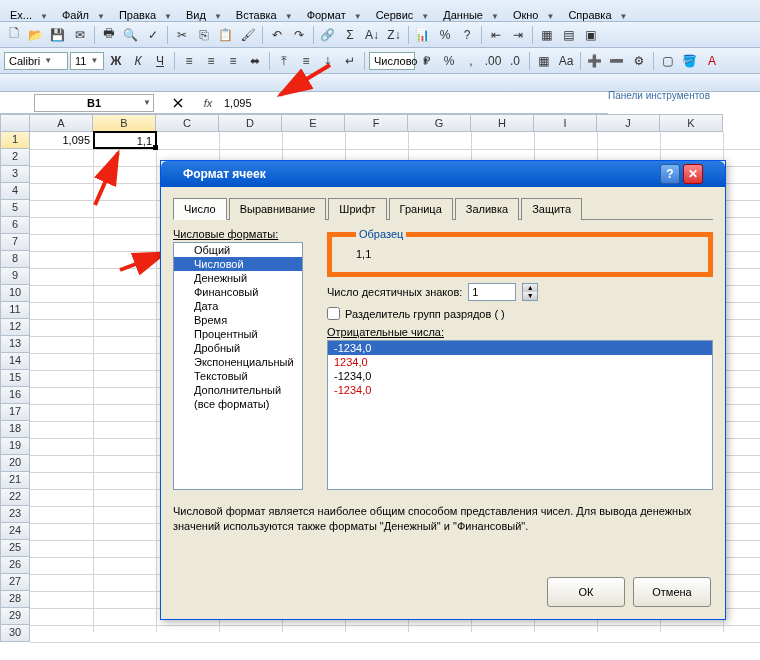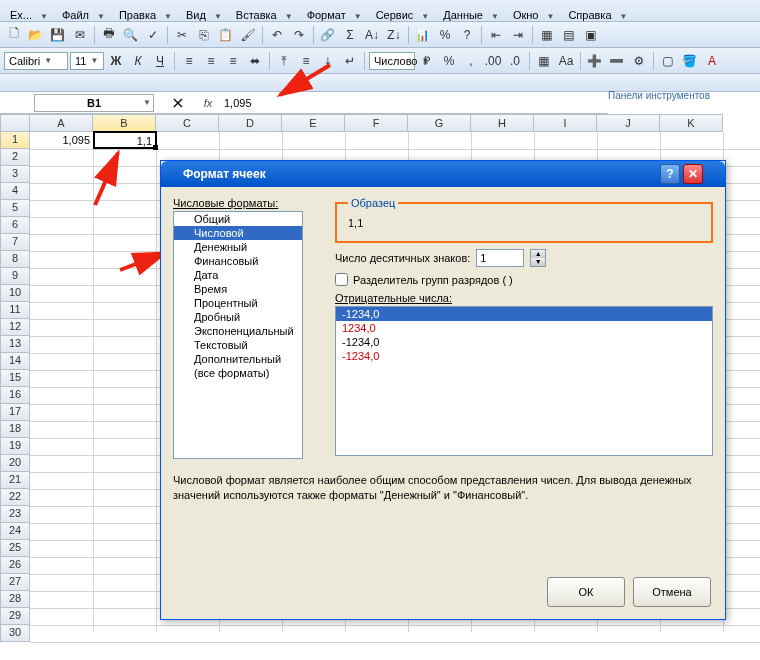--- a/index.html
+++ b/index.html
@@ -50,29 +50,29 @@
 .dlg-title span { flex: 1; }
 .dlg-btn { width: 20px; height: 20px; background: linear-gradient(#f88,#d33); border: 1px solid #a00; border-radius: 3px; color: #fff; font-weight: bold; font-size: 12px; text-align: center; line-height: 18px; margin-left: 3px; }
 .dlg-btn.help { background: linear-gradient(#7bb5f5,#3d7dd6); border-color: #2a5ca0; }
 .dlg-body { padding: 10px 12px; font-size: 11px; }
 
 
 .tabs { display: flex; border-bottom: 1px solid #888; margin-bottom: 8px; }
 .tab { padding: 4px 10px; border: 1px solid #888; border-bottom: none; background: #ece9d8; font-size: 11px; margin-right: 2px; position: relative; top: 1px; }
 .tab.active { background: #fcfcfa; border-bottom: 1px solid #fcfcfa; }
 
-.two-col { display: flex; gap: 32px; }
+.two-col { display: flex; gap: 24px; }
 .left-col { width: 130px; }
 .left-col label { font-size: 11px; text-decoration: underline; }
 .listbox { border: 1px solid #7f9db9; background: #fff; height: 248px; margin-top: 2px; overflow: hidden; }
 .listbox div { padding: 1px 20px; font-size: 11px; }
 .listbox div.sel { background: #316ac5; color: #fff; }
 
 .right-col { flex: 1; }
-fieldset { border: 2px solid #f97316; padding: 6px 11px 10px; margin-bottom: 6px; }
+fieldset { border: 5px solid #f97316; padding: 6px 24px 10px; margin-bottom: 6px; }
 fieldset legend { font-size: 11px; color: #0046a6; padding: 0 3px; }
 .sample { font-size: 11px; padding: 2px 0; }
 
 .dec-row { display: flex; align-items: center; gap: 6px; margin: 6px 0; font-size: 11px; }
 .dec-row input { width: 48px; height: 18px; border: 1px solid #7f9db9; font-size: 11px; padding: 0 3px; }
 .spin { display: flex; flex-direction: column; border: 1px solid #7f9db9; }
 .spin div { width: 14px; height: 8px; background: linear-gradient(#f0f0f0,#ccc); font-size: 7px; text-align: center; line-height: 8px; }
 
 .chk-row { display: flex; align-items: center; gap: 5px; font-size: 11px; margin-bottom: 6px; }
 .chk-row input { width: 13px; height: 13px; }
@@ -338,20 +338,28 @@
   <line x1="70" y1="35" x2="10" y2="10" stroke="#e21" stroke-width="4" marker-end="url(#ah1)"></line>
 </svg>
 
 <div class="dialog">
   <div class="dlg-title">
     <span>Формат ячеек</span>
     <div class="dlg-btn help">?</div>
     <div class="dlg-btn">✕</div>
   </div>
   <div class="dlg-body">
+    <div class="tabs">
+      <div class="tab active">Число</div>
+      <div class="tab">Выравнивание</div>
+      <div class="tab">Шрифт</div>
+      <div class="tab">Граница</div>
+      <div class="tab">Заливка</div>
+      <div class="tab">Защита</div>
+    </div>
     <div class="two-col">
       <div class="left-col">
         <label>Числовые форматы:</label>
         <div class="listbox">
           <div>Общий</div>
           <div class="sel">Числовой</div>
           <div>Денежный</div>
           <div>Финансовый</div>
           <div>Дата</div>
           <div>Время</div>

